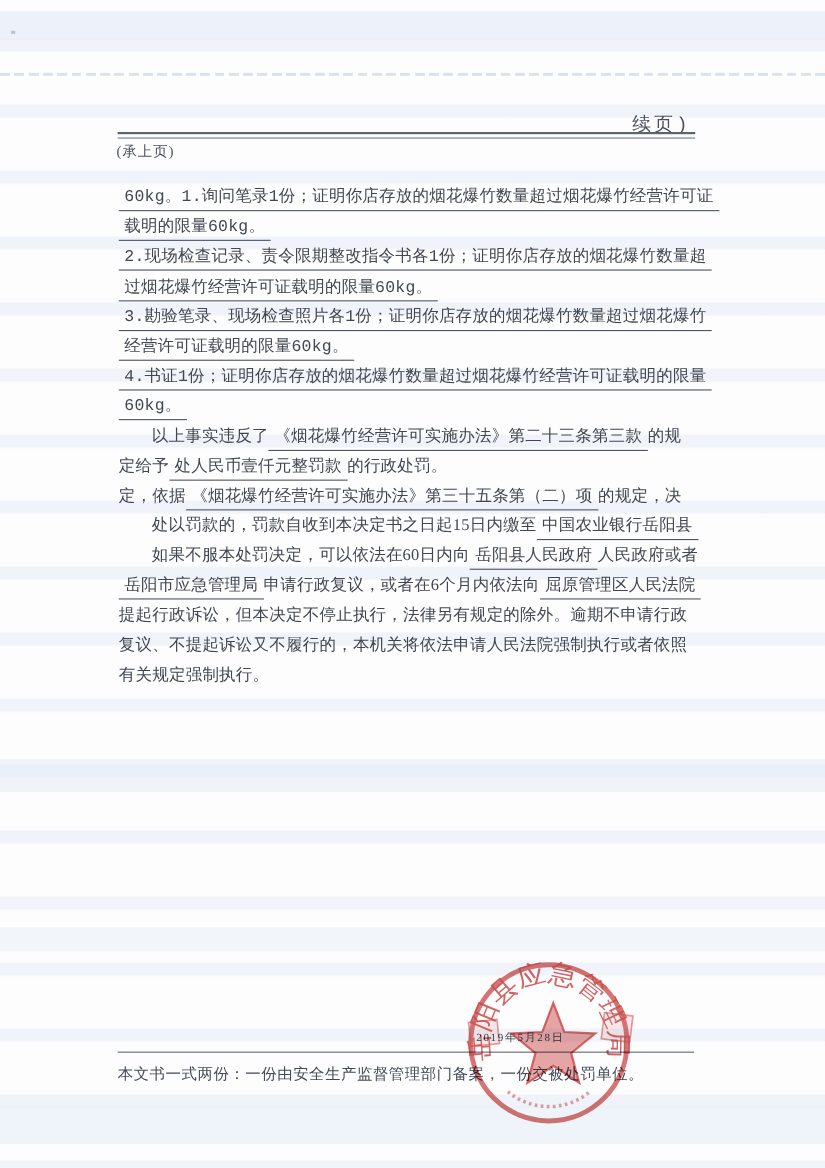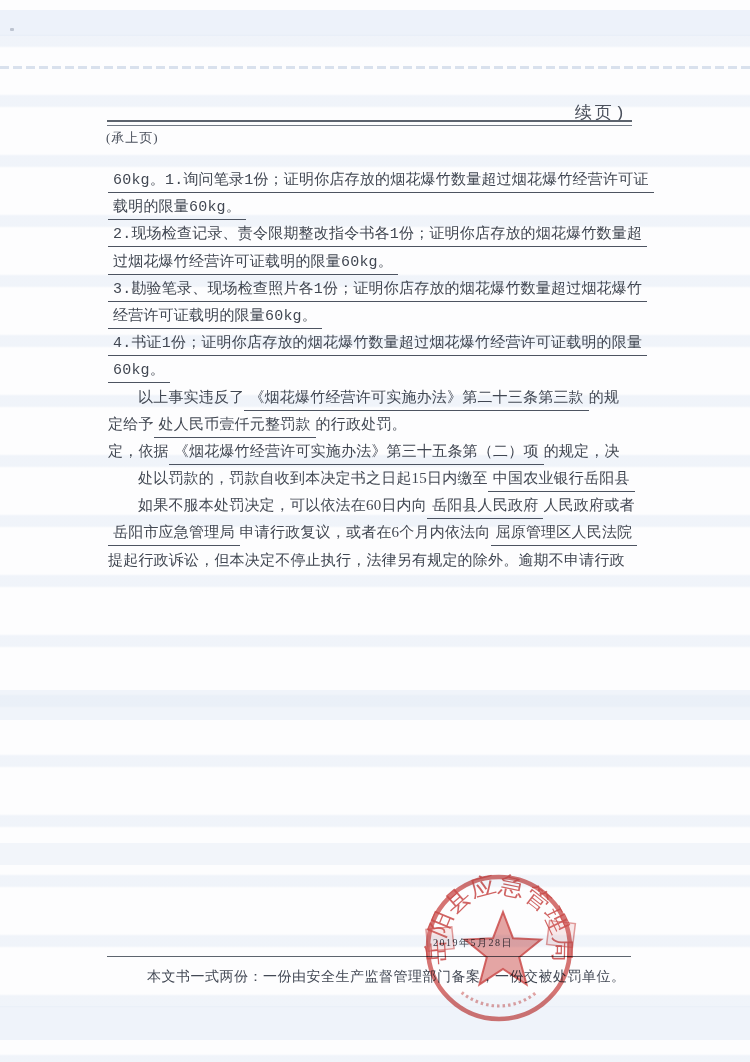--- a/index.html
+++ b/index.html
@@ -59,21 +59,21 @@
   .sig-date{
     position:absolute;top:936px;left:433px;
     font-size:10px;color:#3f4550;letter-spacing:1.5px;z-index:3;
   }
   .footer-rule{
     position:absolute;top:956px;left:107px;width:524px;height:0;
     border-top:1.6px solid #5d646e;z-index:3;
   }
   .footer-note{
     position:absolute;top:968px;left:107px;
-    font-size:14px;color:#434955;letter-spacing:0.5px;z-index:3;margin-left:40px;
+    font-size:14px;color:#434955;letter-spacing:0.5px;z-index:3;
   }
 
   .seal{
     position:absolute;left:418px;top:866px;width:166px;height:162px;
     z-index:5;mix-blend-mode:multiply;opacity:0.92;
   }
 </style>
 </head>
 <body>
 
@@ -98,20 +98,22 @@
       <div class="docline"><span class="seg u">经营许可证载明的限量60kg。</span></div>
       <div class="docline"><span class="seg u">4.书证1份；证明你店存放的烟花爆竹数量超过烟花爆竹经营许可证载明的限量</span></div>
       <div class="docline"><span class="seg u">60kg。</span></div>
       <div class="docline indent"><span class="seg">以上事实违反了</span><span class="seg u">《烟花爆竹经营许可实施办法》第二十三条第三款</span><span class="seg">的规</span></div>
       <div class="docline"><span class="seg">定给予</span><span class="seg u">处人民币壹仟元整罚款</span><span class="seg">的行政处罚。</span></div>
       <div class="docline"><span class="seg">定，依据</span><span class="seg u">《烟花爆竹经营许可实施办法》第三十五条第（二）项</span><span class="seg">的规定，决</span></div>
       <div class="docline indent"><span class="seg">处以罚款的，罚款自收到本决定书之日起15日内缴至</span><span class="seg u">中国农业银行岳阳县</span></div>
       <div class="docline indent"><span class="seg">如果不服本处罚决定，可以依法在60日内向</span><span class="seg u">岳阳县人民政府</span><span class="seg">人民政府或者</span></div>
       <div class="docline"><span class="seg u">岳阳市应急管理局</span><span class="seg">申请行政复议，或者在6个月内依法向</span><span class="seg u">屈原管理区人民法院</span></div>
       <div class="docline"><span class="seg">提起行政诉讼，但本决定不停止执行，法律另有规定的除外。逾期不申请行政</span></div>
+      <div class="docline"><span class="seg">复议、不提起诉讼又不履行的，本机关将依法申请人民法院强制执行或者依照</span></div>
+      <div class="docline"><span class="seg">有关规定强制执行。</span></div>
     </div>
 
   <div class="sig-date">2019年5月28日</div>
   <div class="footer-rule"></div>
   <div class="footer-note">本文书一式两份：一份由安全生产监督管理部门备案，一份交被处罚单位。</div>
 
   <svg class="seal" viewBox="0 0 166 162" xmlns="http://www.w3.org/2000/svg" aria-hidden="true">
     <circle cx="81" cy="82" r="71" fill="none" stroke="rgba(199,61,59,0.78)" stroke-width="4.5"></circle>
     <polygon points="85,46 95,72.2 123,73.6 101.2,91.3 108.5,118.4 85,103 61.5,118.4 68.8,91.3 47,73.6 75,72.2" fill="rgba(201,62,60,0.50)" stroke="rgba(201,62,60,0.85)" stroke-width="2"></polygon>
     <path id="sealArc" d="M 28.4 98.1 A 55 55 0 1 1 133.6 98.1" fill="none"></path>

